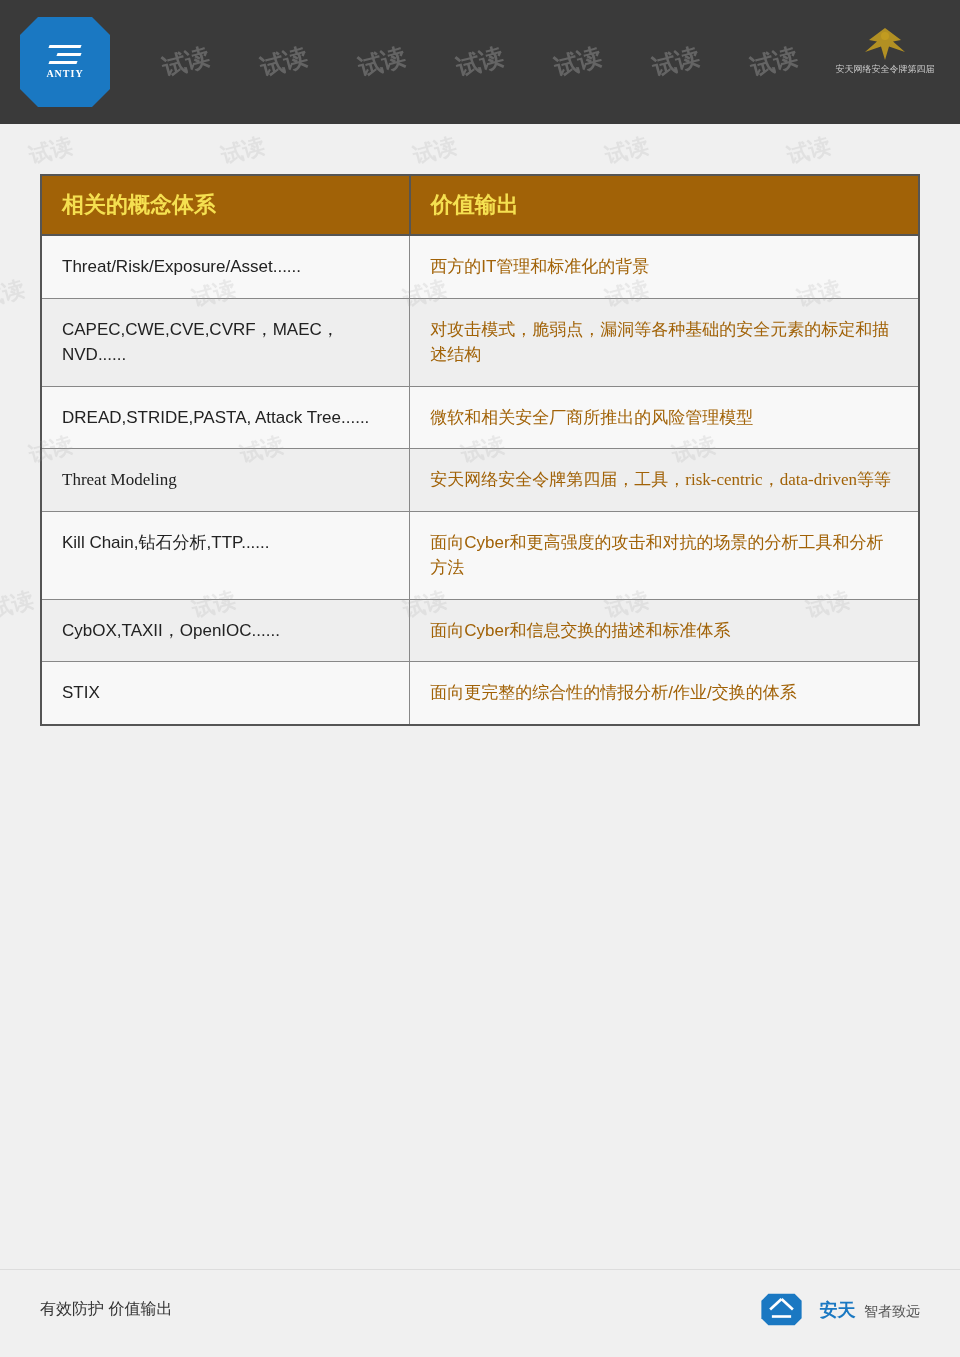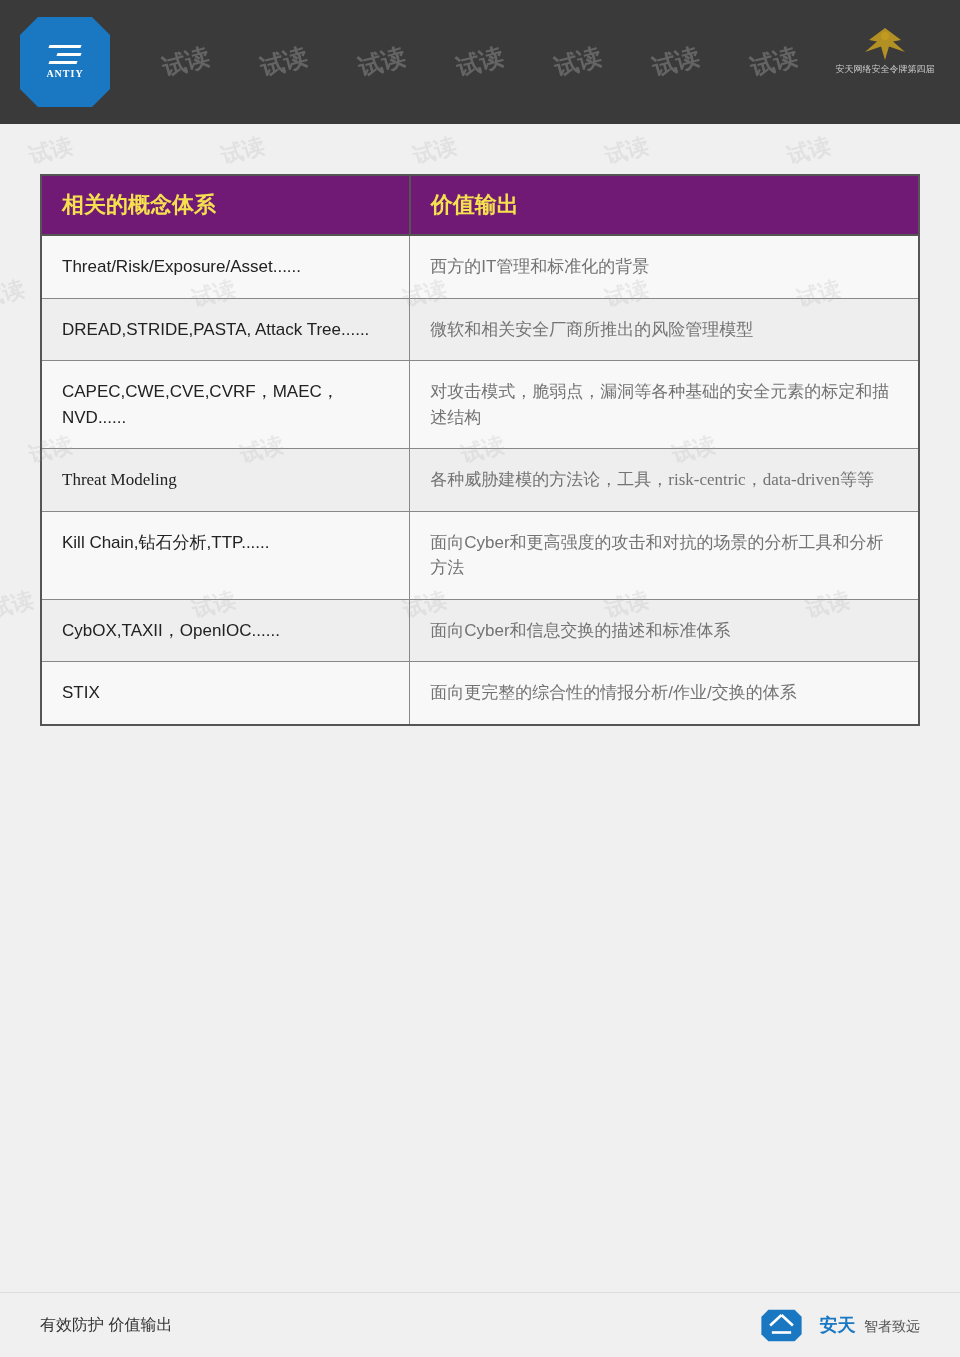--- a/index.html
+++ b/index.html
@@ -130,21 +130,21 @@
     }
 
     
     .main-table {
       width: 100%;
       border-collapse: collapse;
       border: 2px solid #555;
     }
 
     .main-table th {
-      background: #701a75;
+      background: #a16207;
       color: #f5e050;
       font-size: 22px;
       font-weight: bold;
       padding: 14px 20px;
       text-align: left;
       border: 2px solid #555;
     }
 
     .main-table td {
       padding: 18px 20px;
@@ -161,30 +161,30 @@
     }
 
     .col-left {
       width: 42%;
       font-weight: 500;
       color: #222;
     }
 
     .col-right {
       width: 58%;
-      color: #737373;
+      color: #a16207;
     }
 
     
     .footer {
       position: absolute;
-      bottom: 0;
+      bottom: 8px;
       left: 0;
       right: 0;
-      height: 65px;
+      height: 80px;
       background: #f0f0f0;
       display: flex;
       align-items: center;
       justify-content: space-between;
       padding: 17px 40px;
       border-top: 1px solid #ddd;
     }
 
     .footer-left-text {
       font-size: 16px;
@@ -274,30 +274,30 @@
         <th class="col-left">相关的概念体系</th>
         <th class="col-right">价值输出</th>
       </tr>
     </thead>
     <tbody id="table-body">
     <tr>
           <td class="col-left">Threat/Risk/Exposure/Asset......</td>
           <td class="col-right">西方的IT管理和标准化的背景</td>
         </tr>
         <tr>
+          <td class="col-left">CAPEC,CWE,CVE,CVRF，MAEC，NVD......</td>
+          <td class="col-right">对攻击模式，脆弱点，漏洞等各种基础的安全元素的标定和描述结构</td>
+        </tr>
+        <tr>
           <td class="col-left">DREAD,STRIDE,PASTA, Attack Tree......</td>
           <td class="col-right">微软和相关安全厂商所推出的风险管理模型</td>
         </tr>
-        <tr>
-          <td class="col-left">CAPEC,CWE,CVE,CVRF，MAEC，NVD......</td>
-          <td class="col-right">对攻击模式，脆弱点，漏洞等各种基础的安全元素的标定和描述结构</td>
-        </tr>
         <tr class="highlight-row">
           <td class="col-left">Threat Modeling</td>
-          <td class="col-right">各种威胁建模的方法论，工具，risk-centric，data-driven等等</td>
+          <td class="col-right">安天网络安全令牌第四届，工具，risk-centric，data-driven等等</td>
         </tr>
         <tr>
           <td class="col-left">Kill Chain,钻石分析,TTP......</td>
           <td class="col-right">面向Cyber和更高强度的攻击和对抗的场景的分析工具和分析方法</td>
         </tr>
         <tr>
           <td class="col-left">CybOX,TAXII，OpenIOC......</td>
           <td class="col-right">面向Cyber和信息交换的描述和标准体系</td>
         </tr>
         <tr>

